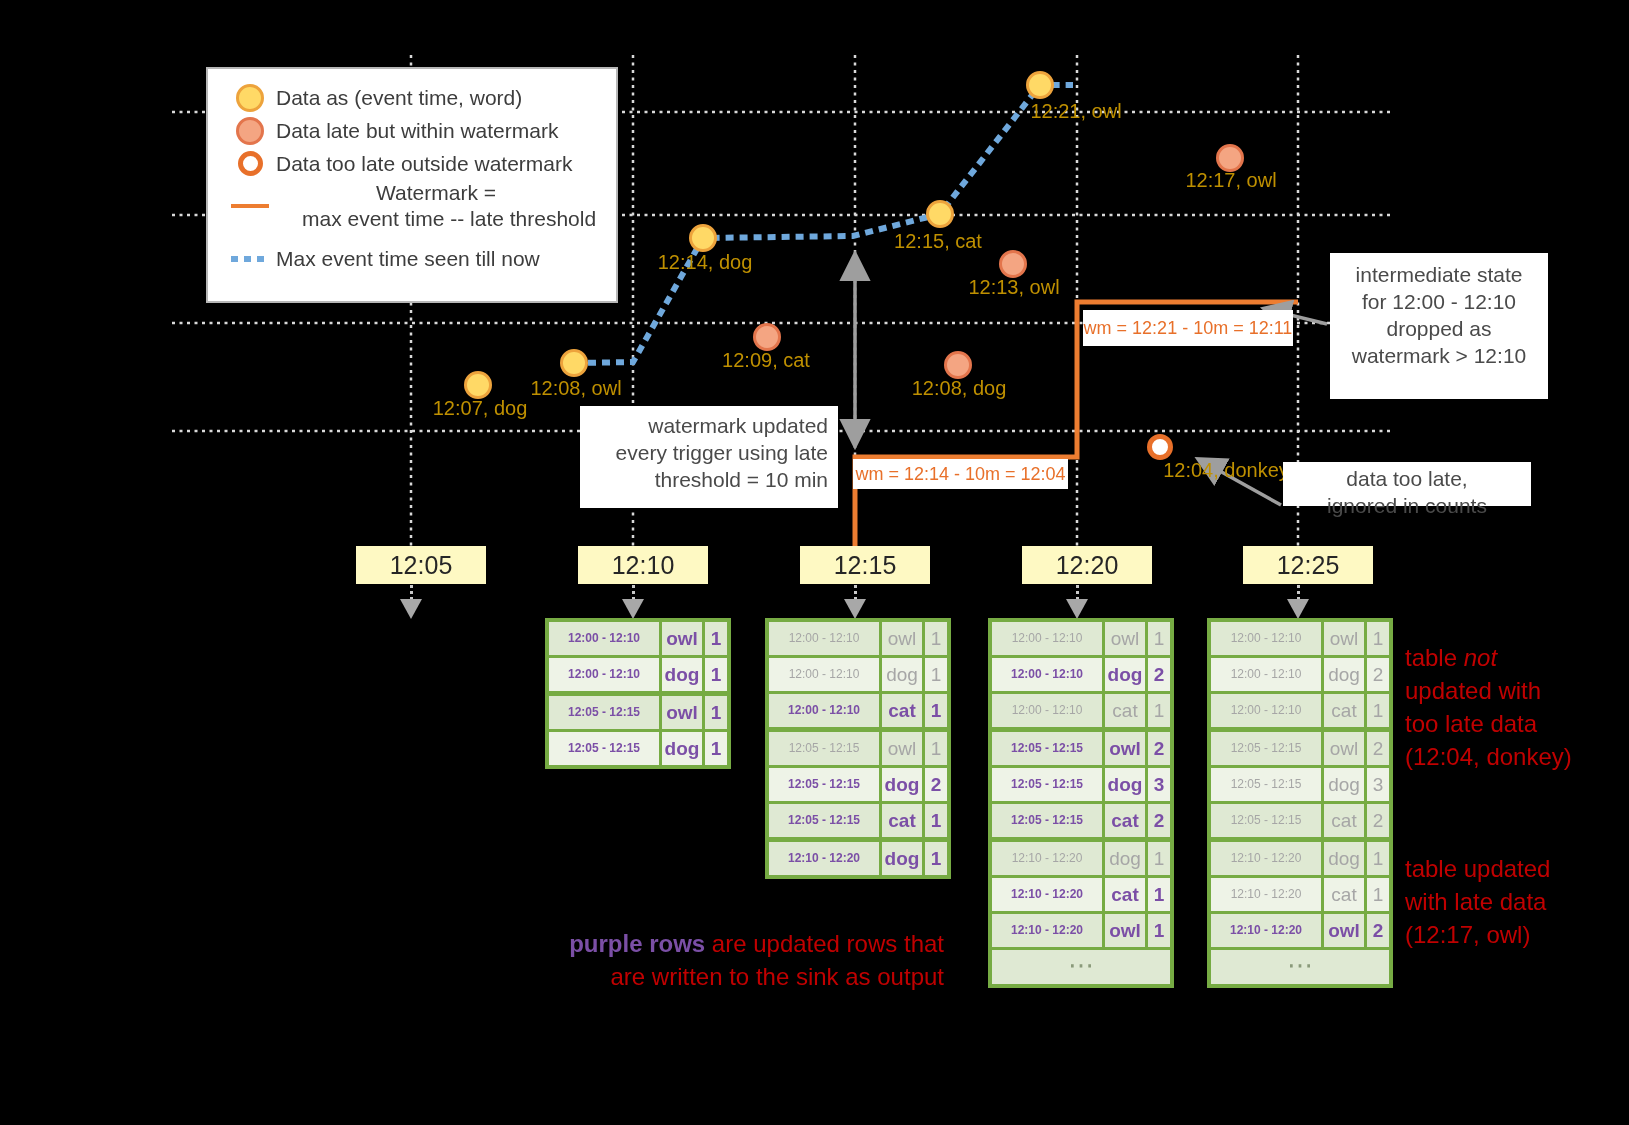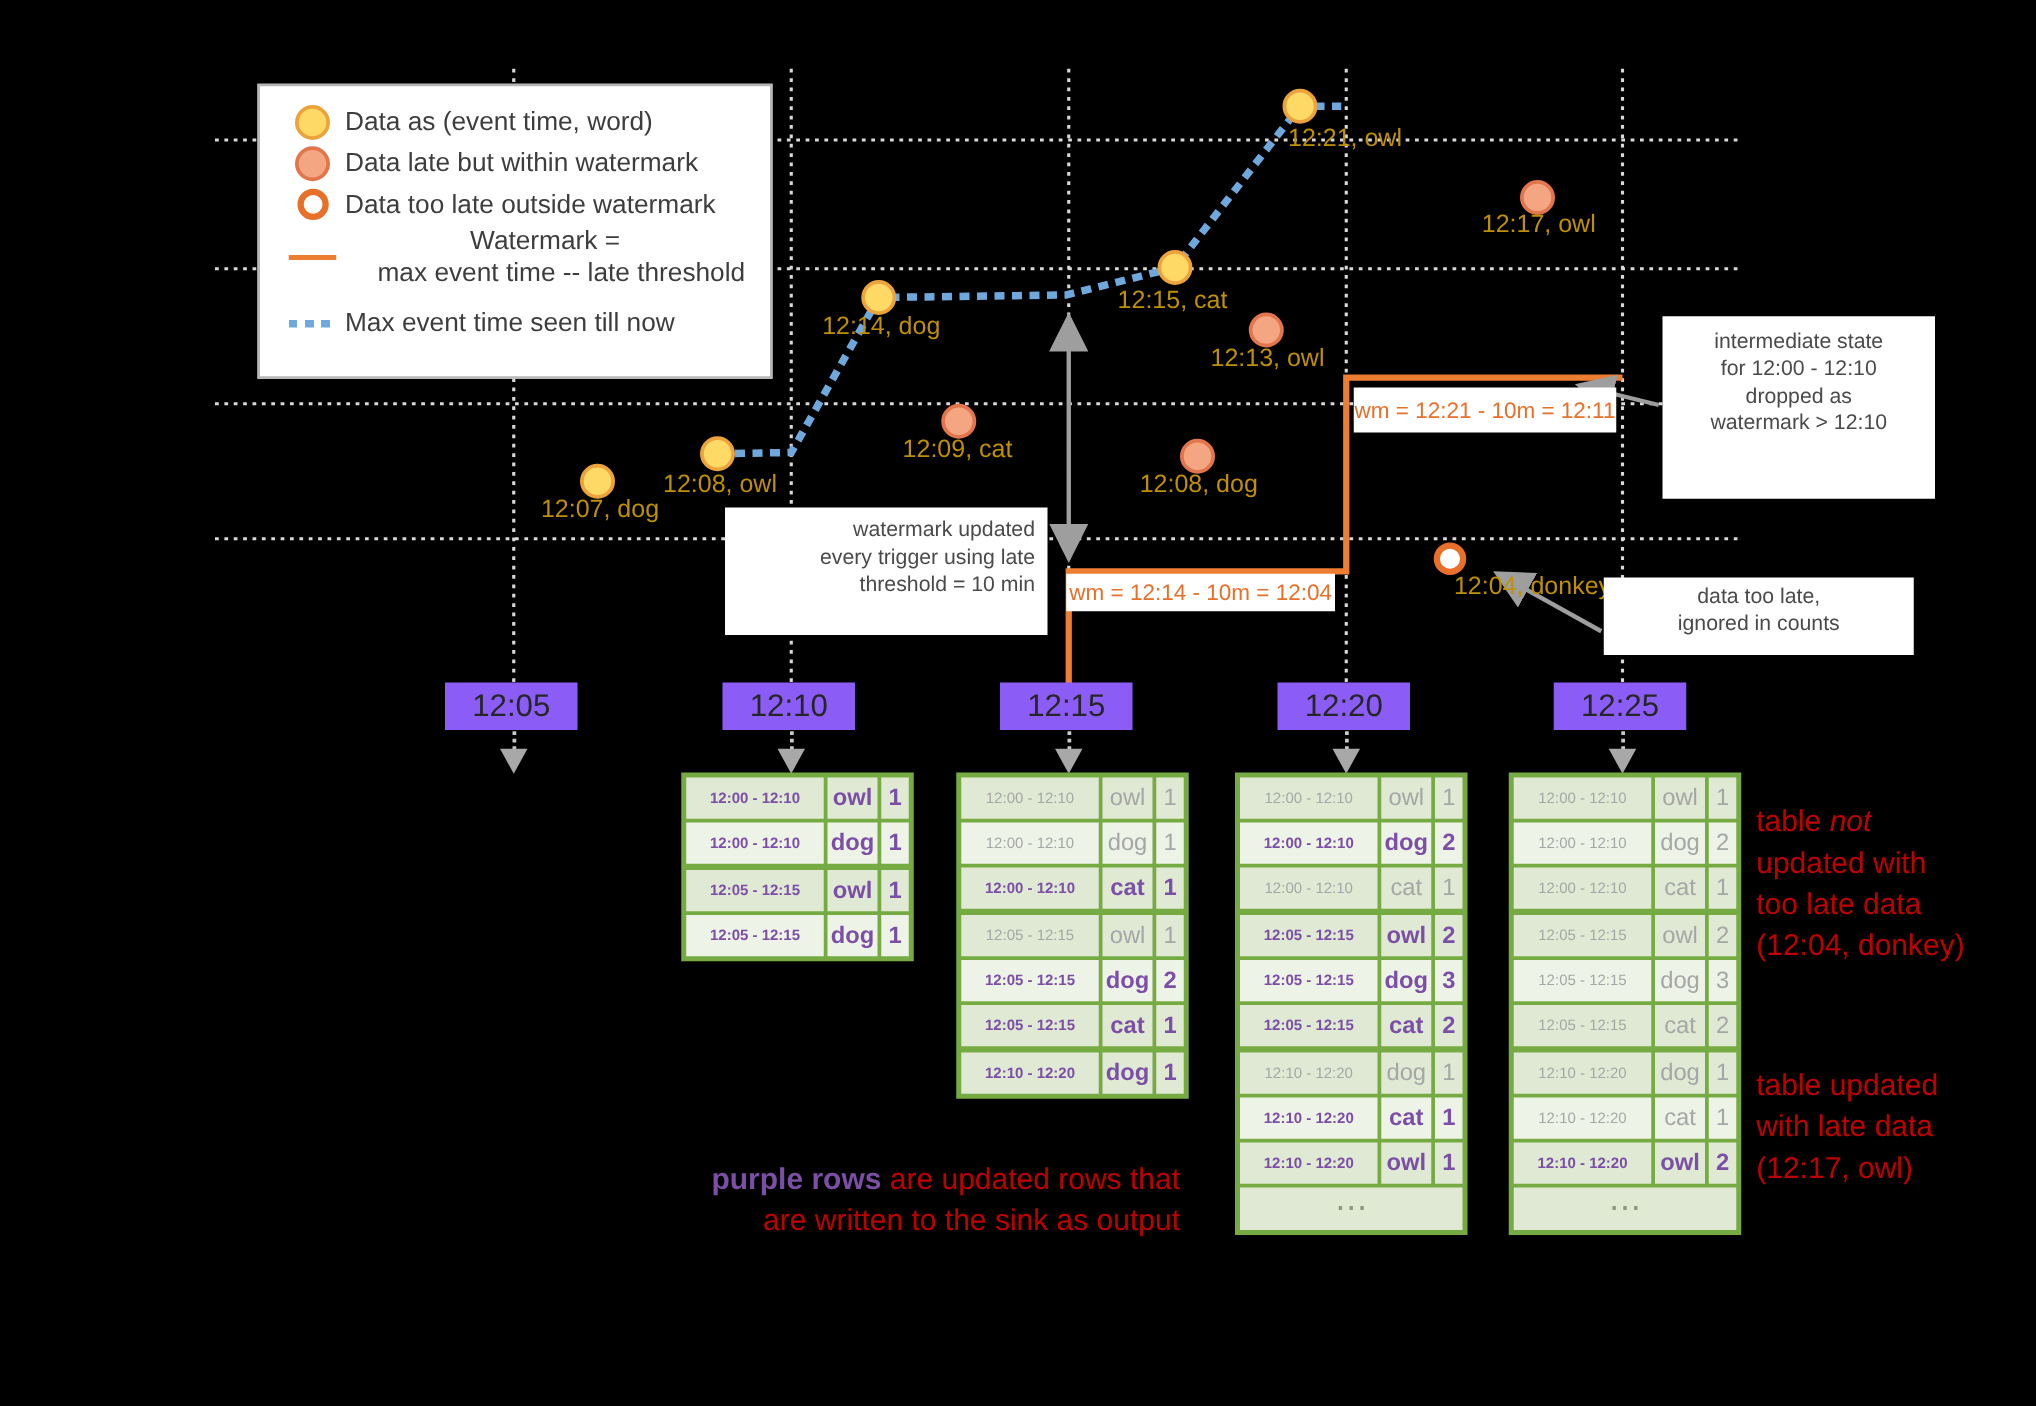--- a/index.html
+++ b/index.html
@@ -30,28 +30,28 @@
   .pt-label{position:absolute;transform:translate(-50%,-50%);white-space:nowrap;
             color:#BF9000;font-size:20px;}
 
   
   .wm-label{position:absolute;background:#fff;color:#E8702A;font-size:18px;
             display:flex;align-items:center;justify-content:center;white-space:nowrap;}
   .wm1{left:853px;top:459px;width:215px;height:30px;}
   .wm2{left:1083px;top:310px;width:210px;height:36px;}
 
   
-  .note{position:absolute;background:#fff;color:#4a4a4a;font-size:17px;line-height:1.28;
+  .note{position:absolute;background:#fff;color:#4a4a4a;font-size:21px;line-height:1.28;
         white-space:pre-line;box-sizing:border-box;}
   .note-trigger{left:580px;top:406px;width:258px;height:102px;text-align:right;padding:7px 10px;}
   .note-intermediate{left:1330px;top:253px;width:218px;height:146px;text-align:center;padding-top:9px;}
-  .note-toolate{left:1283px;top:462px;width:248px;height:62px;text-align:center;padding-top:4px;}
-
-  
-  .tbox{position:absolute;top:546px;width:106px;height:38px;background:#8b5cf6;color:#262626;
+  .note-toolate{left:1283px;top:462px;width:248px;height:44px;text-align:center;padding-top:4px;}
+
+  
+  .tbox{position:absolute;top:546px;width:130px;height:38px;background:#fef9c3;color:#262626;
         font-size:25px;display:flex;align-items:center;justify-content:center;}
   .axis-stem{position:absolute;top:585px;height:15px;border-left:3px dotted #c9c9c9;}
   .axis-arrow{position:absolute;top:599px;width:0;height:0;
               border-left:11px solid transparent;border-right:11px solid transparent;
               border-top:20px solid #a8a8a8;}
 
   
   .gtable{position:absolute;top:618px;background:#76AB43;padding:4px;
           display:flex;flex-direction:column;gap:3px;}
   .trow{display:flex;gap:3px;}

